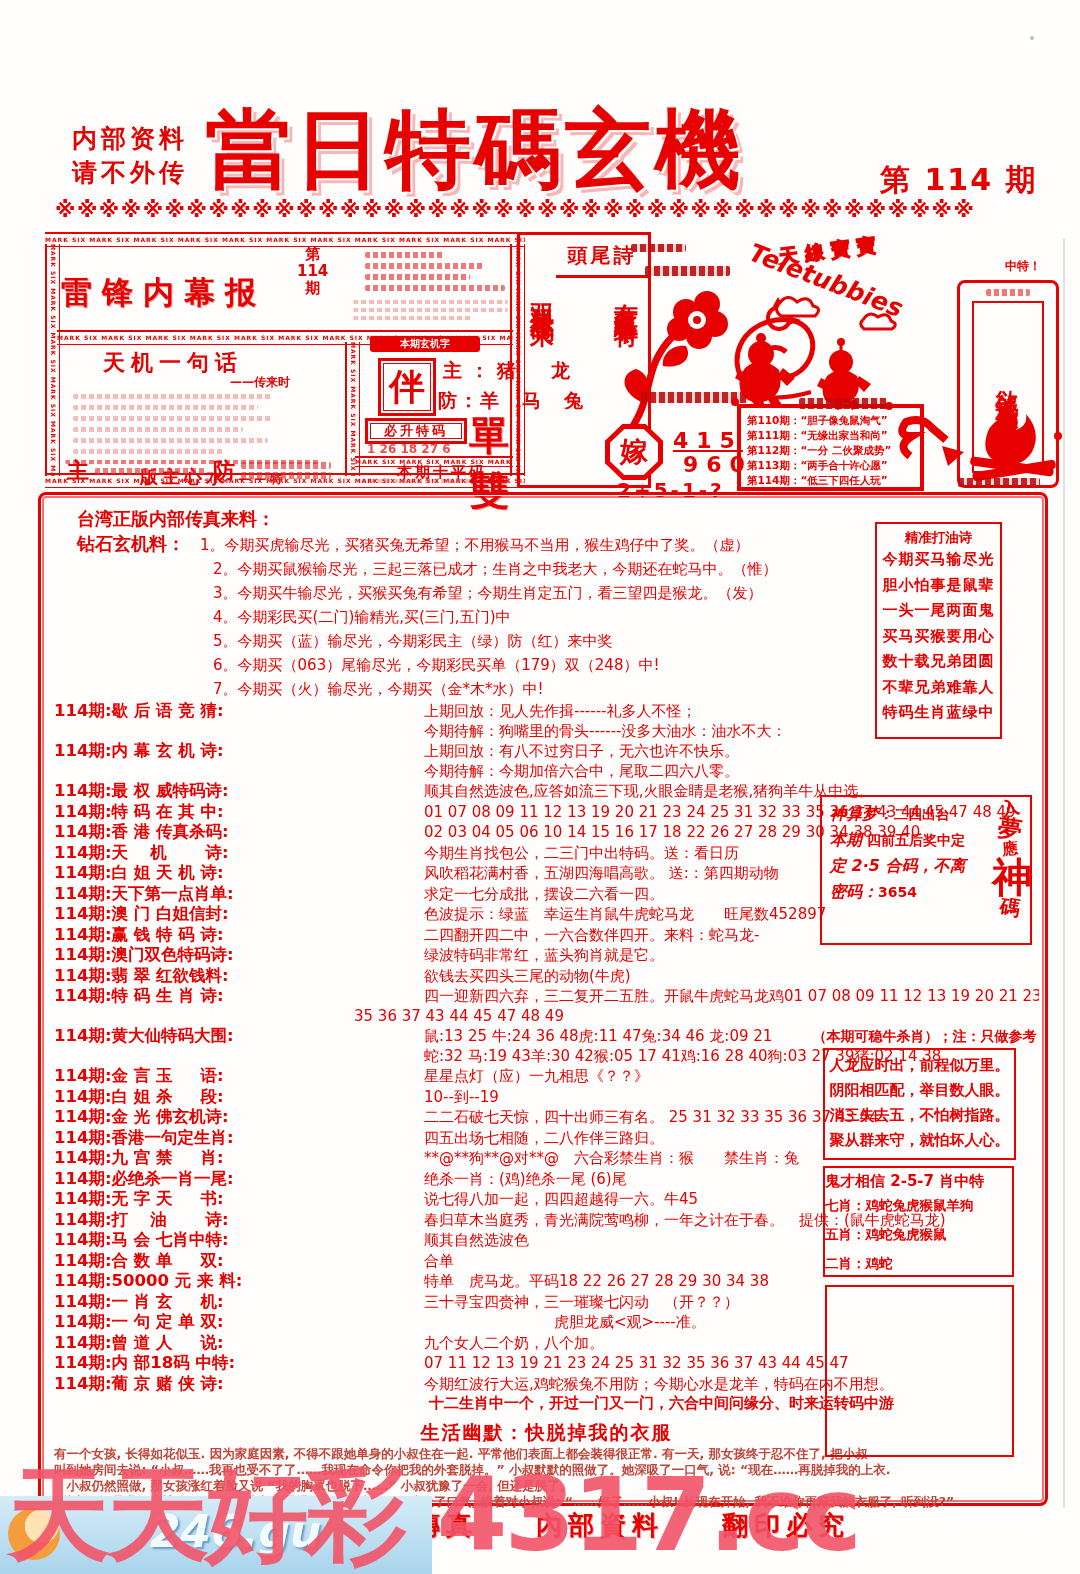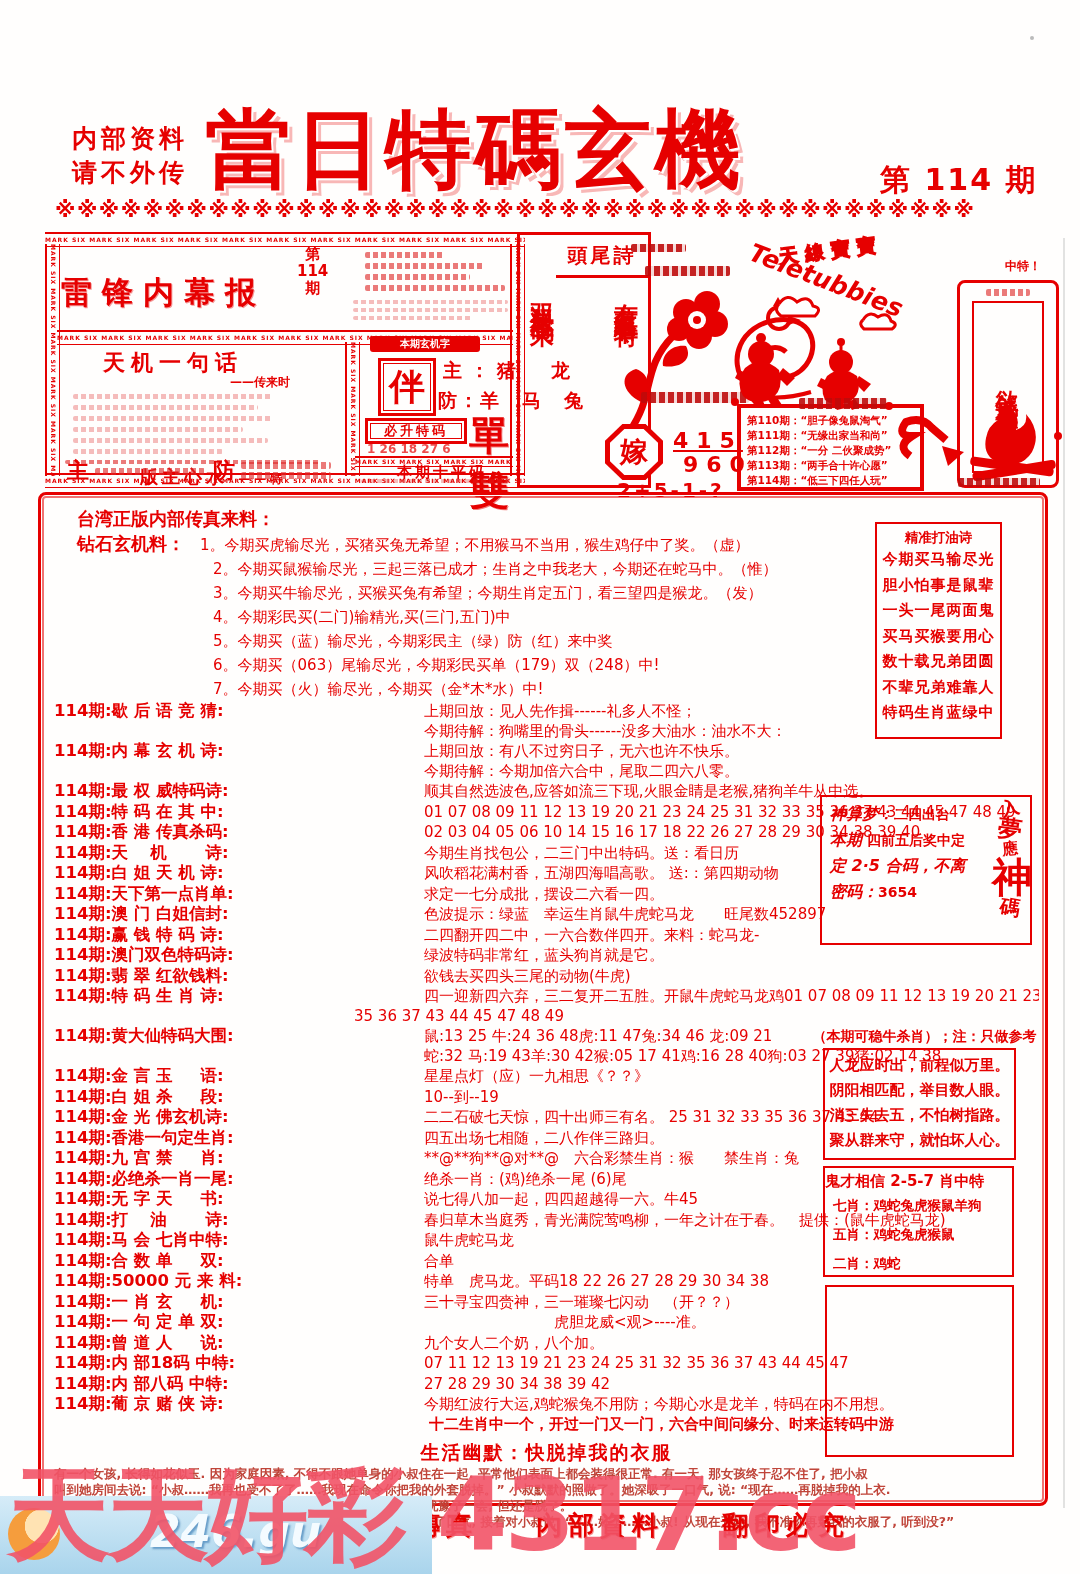--- a/index.html
+++ b/index.html
@@ -57,21 +57,21 @@
   .dia{padding-left:136px;}
   .c1{padding-left:370px;}
   .c2{padding-left:300px;}
   .c3{padding-left:375px;font-weight:bold;}
   .note{font-size:14px;font-weight:bold;padding-left:40px;}
   .sidebox{position:absolute;border:2px solid #e60000;}
   .dy-t{text-align:center;font-size:13.5px;font-weight:900;margin-top:5px;}
   .dy-l{text-align:center;font-size:15px;font-weight:900;line-height:25.5px;letter-spacing:1px;}
   .rl-l{text-align:center;font-size:15px;font-weight:900;line-height:25px;white-space:nowrap;}
   .gc-t{text-align:left;font-size:15px;font-weight:900;margin-top:4px;}
-  .gc-l{font-size:13.5px;font-weight:bold;line-height:29px;padding-left:8px;white-space:nowrap;}
+  .gc-l{font-size:13.5px;font-weight:bold;line-height:29px;white-space:nowrap;}
   .ss-line{font-size:14px;font-weight:bold;line-height:26px;white-space:nowrap;}
   .ss-big{font-size:16px;font-weight:900;font-style:italic;}
   .humor-t{text-align:center;font-size:19px;font-weight:900;margin-top:6px;letter-spacing:2px;}
   .humor-p{font-size:12.5px;line-height:16px;color:#c0453a;font-weight:bold;white-space:nowrap;}
   
   .footer{left:350px;top:1508px;font-size:26px;font-weight:900;letter-spacing:6px;display:flex;gap:58px;
           text-shadow:1px 1px 0 rgba(230,0,0,.4);}
   .wm-pink{left:8px;top:1448px;font-size:102px;font-weight:900;color:#f25468;opacity:.9;letter-spacing:-3px;
            white-space:nowrap;z-index:50;}
   .wm-blue{left:0;top:1496px;width:432px;height:78px;z-index:40;
@@ -284,28 +284,27 @@
     <div class="row r114"><span class="lb">114期:黄大仙特码大围:</span><span>鼠:13 25 牛:24 36 48虎:11 47兔:34 46 龙:09 21</span><span class="note">（本期可稳牛杀肖）；注：只做参考！非会员料！！</span></div>
     <div class="row r114 c1"><span>蛇:32 马:19 43羊:30 42猴:05 17 41鸡:16 28 40狗:03 27 39猪:02 14 38</span></div>
     <div class="row r114"><span class="lb">114期:金 言 玉 　 语:</span><span>星星点灯（应）一九相思《？？》</span></div>
     <div class="row r114"><span class="lb">114期:白 姐 杀 　 段:</span><span>10--到--19</span></div>
     <div class="row r114"><span class="lb">114期:金 光 佛玄机诗:</span><span>二二石破七天惊，四十出师三有名。 25 31 32 33 35 36 37 43 44</span></div>
     <div class="row r114"><span class="lb">114期:香港一句定生肖:</span><span>四五出场七相随，二八作伴三路归。</span></div>
     <div class="row r114"><span class="lb">114期:九 宫 禁 　 肖:</span><span>**@**狗**@对**@　六合彩禁生肖：猴　　禁生肖：兔</span></div>
     <div class="row r114"><span class="lb">114期:必绝杀一肖一尾:</span><span>绝杀一肖：(鸡)绝杀一尾 (6)尾</span></div>
     <div class="row r114"><span class="lb">114期:无 字 天 　 书:</span><span>说七得八加一起，四四超越得一六。牛45</span></div>
     <div class="row r114"><span class="lb">114期:打　 油　　 诗:</span><span>春归草木当庭秀，青光满院莺鸣柳，一年之计在于春。　提供：(鼠牛虎蛇马龙)</span></div>
-    <div class="row r114"><span class="lb">114期:马 会 七肖中特:</span><span>鼠牛虎蛇马龙</span></div>
+    <div class="row r114"><span class="lb">114期:马 会 七肖中特:</span><span>顺其自然选波色</span></div>
     <div class="row r114"><span class="lb">114期:合 数 单 　 双:</span><span>合单</span></div>
     <div class="row r114"><span class="lb">114期:50000 元 来 料:</span><span>特单　虎马龙。平码18 22 26 27 28 29 30 34 38</span></div>
     <div class="row r114"><span class="lb">114期:一 肖 玄 　 机:</span><span>三十寻宝四赍神，三一璀璨七闪动　（开？？）</span></div>
     <div class="row r114"><span class="lb">114期:一 句 定 单 双:</span><span style="margin-left:130px;">虎胆龙威&lt;观&gt;----准。</span></div>
     <div class="row r114"><span class="lb">114期:曾 道 人 　 说:</span><span>九个女人二个奶，八个加。</span></div>
     <div class="row r114"><span class="lb">114期:内 部18码 中特:</span><span>07 11 12 13 19 21 23 24 25 31 32 35 36 37 43 44 45 47</span></div>
-    <div class="row r114"><span class="lb">114期:内 部八码 中特:</span><span>27 28 29 30 34 38 39 42</span></div>
     <div class="row r114"><span class="lb">114期:葡 京 赌 侠 诗:</span><span>今期红波行大运,鸡蛇猴兔不用防；今期心水是龙羊，特码在内不用想。</span></div>
     <div class="row r114 c3"><span>十二生肖中一个，开过一门又一门，六合中间问缘分、时来运转码中游</span></div>
 
     <div class="humor-t">生活幽默：快脱掉我的衣服</div>
     <div class="humor-p">有一个女孩, 长得如花似玉. 因为家庭因素, 不得不跟她单身的小叔住在一起. 平常他们表面上都会装得很正常. 有一天, 那女孩终于忍不住了, 把小叔</div>
     <div class="humor-p">叫到她房间去说: “小叔……我再也受不了了……我现在命令你把我的外套脱掉。” 小叔默默的照做了。她深吸了一口气, 说: “现在……再脱掉我的上衣.</div>
     <div class="humor-p">　小叔仍然照做, 那女孩涨红着脸又说 “我的胸罩也脱下……” 小叔犹豫了一会, 但还是脱了。</div>
     <div class="humor-p">“接着……是我的内裤。” 女孩说, 小叔也慢慢的脱了下来。那女孩吸了口气, 接着对小叔说: “……好了……小叔! 从现在开始, 我不准你再穿我的衣服了, 听到没?”</div>
   </div>
 

